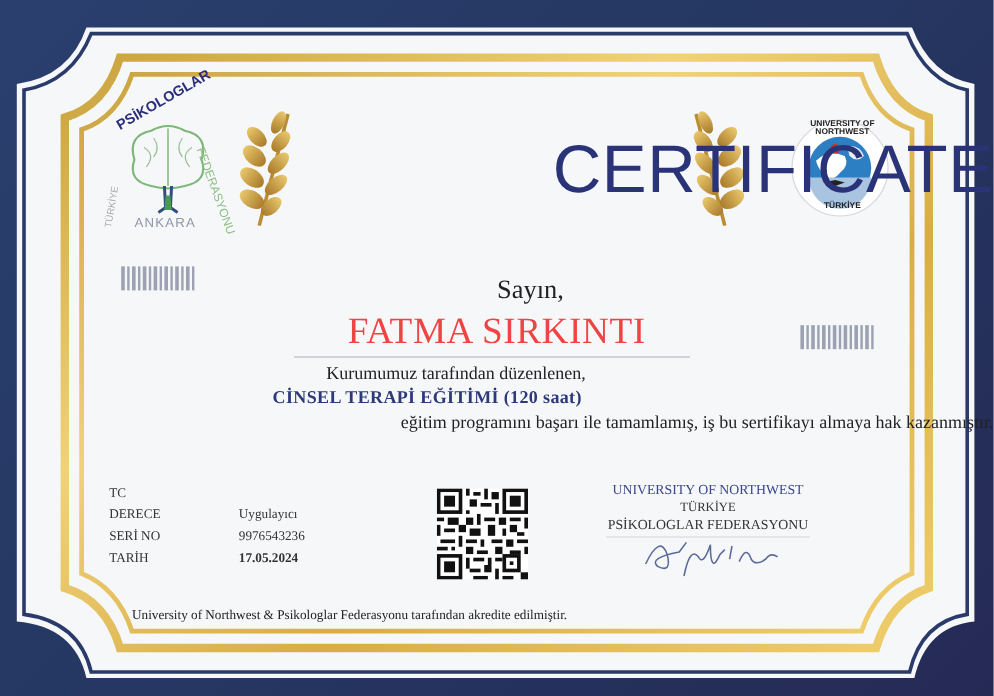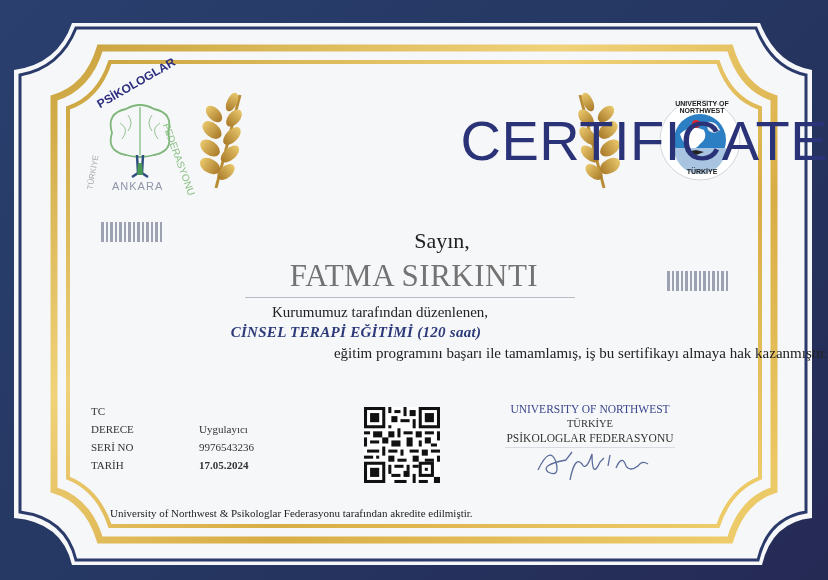--- a/index.html
+++ b/index.html
@@ -4,24 +4,24 @@
 <style>
   html, body { margin:0; padding:0; }
   body { width:828px; height:580px; overflow:hidden; position:relative;
     background: linear-gradient(135deg, #2a3f6e 0%, #253762 50%, #252a55 100%);
     font-family: "Liberation Serif", serif; }
   .frame-svg { position:absolute; left:0; top:0; width:828px; height:580px; }
   .abs { position:absolute; }
   .title { left:0; width:828px; top:108px; text-align:right; font-family:"Liberation Sans", sans-serif;
     font-size:56px; color:#2b3378; letter-spacing:0.5px; }
   .sayin { left:0; width:828px; top:228px; text-align:center; font-size:22px; color:#222;padding-left:28px; }
-  .name { left:0; width:828px; top:258px; text-align:center; font-size:31px; color:#737373; letter-spacing:0.5px; }
+  .name { left:0; width:828px; top:258px; text-align:center; font-size:31px; color:#ef4444; letter-spacing:0.5px; }
   .name-line { left:245px; top:297px; width:330px; height:1px; background:#b9bcc4; }
   .line1 { left:0; width:760px; top:304px; text-align:center; font-size:15px; color:#222; }
-  .course { left:0; width:712px; top:324px; text-align:center; font-size:15px; color:#2d3a7a; font-weight:bold; letter-spacing:0.3px;font-style:italic; }
+  .course { left:0; width:712px; top:324px; text-align:center; font-size:15px; color:#2d3a7a; font-weight:bold; letter-spacing:0.3px; }
   .line3 { left:0; width:828px; top:345px; text-align:right; font-size:15px; color:#222; }
   .info-label { left:91px; font-size:11px; color:#333; }
   .info-val { left:199px; font-size:11px; color:#333; }
   .sig-text { left:490px; width:200px; text-align:center; font-size:11.5px; color:#333; }
   .sig-uni { color:#3c478c; }
   .footer { left:110px; top:507px; font-size:11px; color:#222; }
   .barcode { display:flex; gap:2px; }
   .barcode span { display:block; width:2.5px; height:20px; background:#8d93a6; opacity:.85; }
 </style>
 </head>

